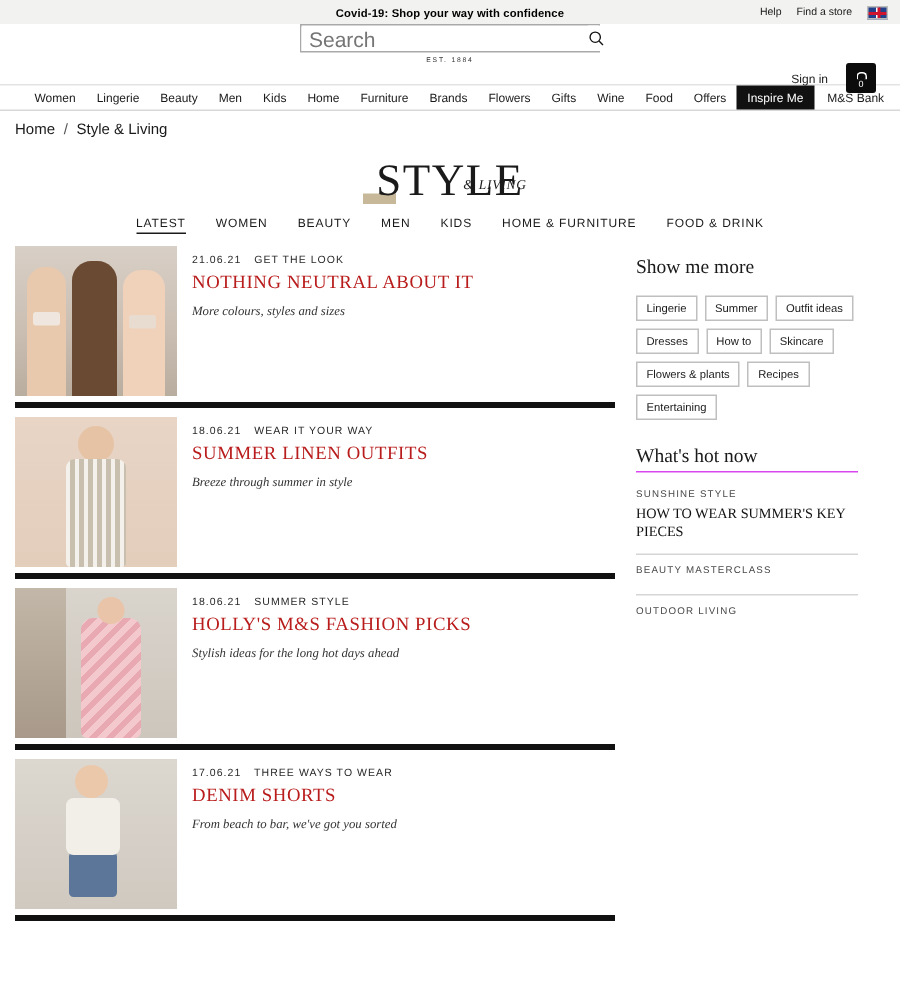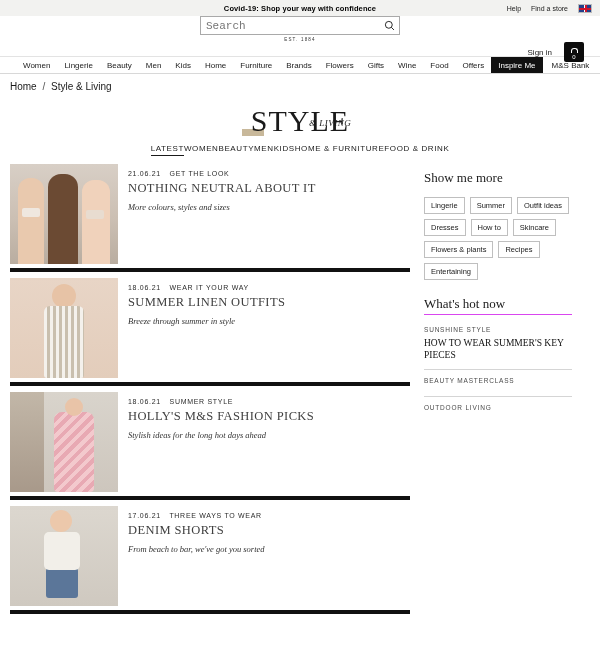--- a/index.html
+++ b/index.html
@@ -98,23 +98,23 @@
     height: 19px;
     border: 1px solid #a9a9a9;
     display: flex;
     align-items: center;
     background: #fff;
   }
   .search-wrap input {
     border: none;
     outline: none;
     flex: 1;
-    font-size: 11px;
+    font-size: 14px;
     padding: 0 5px;
-    font-family: Liberation Mono, monospace;
+    font-family: Liberation Sans, sans-serif;
     color: #333;
   }
   .search-btn {
     width: 20px; height: 17px;
     display: flex; align-items: center; justify-content: center;
     background: #fff; border: none; cursor: pointer;
   }
   .header-right {
     margin-left: auto;
     display: flex;
@@ -211,20 +211,21 @@
     bottom: 8px;
     width: 22px;
     height: 7px;
     background: #c8b89a;
   }
 
   
   .subtabs {
     display: flex;
     justify-content: center;
+    gap: 20px;
     font-size: 8px;
     letter-spacing: 0.6px;
     padding-bottom: 8px;
   }
   .subtab {
     color: #1a1a1a;
     text-decoration: none;
     padding-bottom: 2px;
     cursor: pointer;
   }
@@ -269,21 +270,21 @@
     letter-spacing: 0.7px;
     color: #2a2a2a;
     margin-bottom: 4px;
   }
   .art-meta .date { margin-right: 6px; }
   .art-title {
     font-family: "Liberation Serif", serif;
     font-size: 12.5px;
     letter-spacing: 0.4px;
     margin-bottom: 6px;
-    color: #404040;
+    color: #b91c1c;
   }
   .art-desc {
     font-family: "Liberation Serif", serif;
     font-style: italic;
     font-size: 8.5px;
     color: #333;
   }
 
   
   .img1 { background: linear-gradient(180deg,#d8cfc6 0%,#cbbfb3 55%,#b9ada0 100%); }

